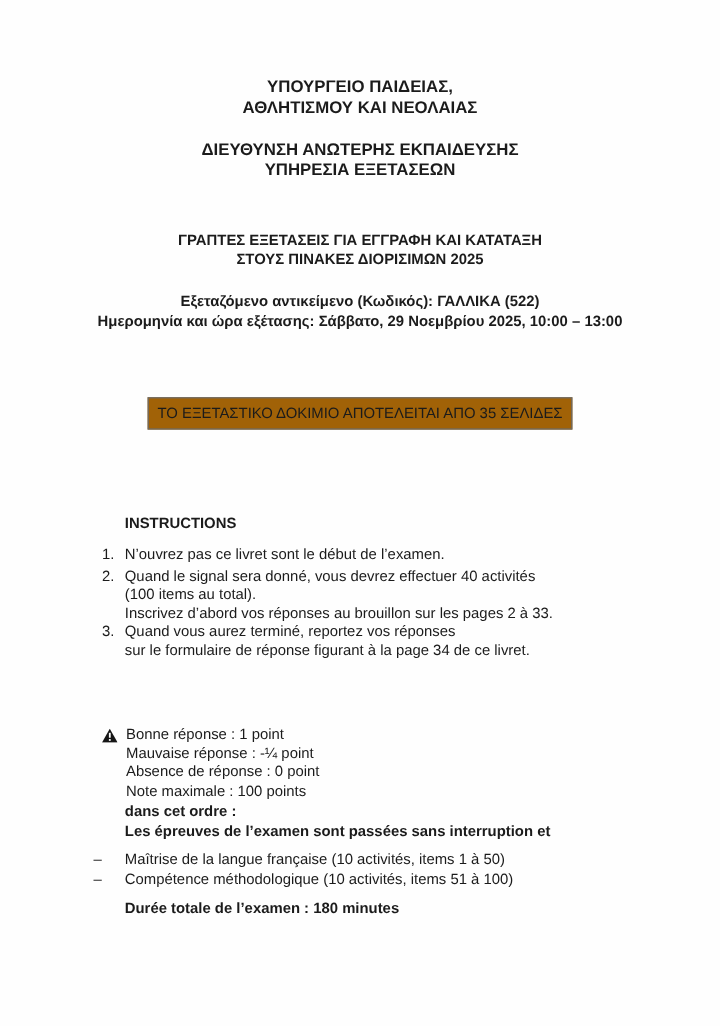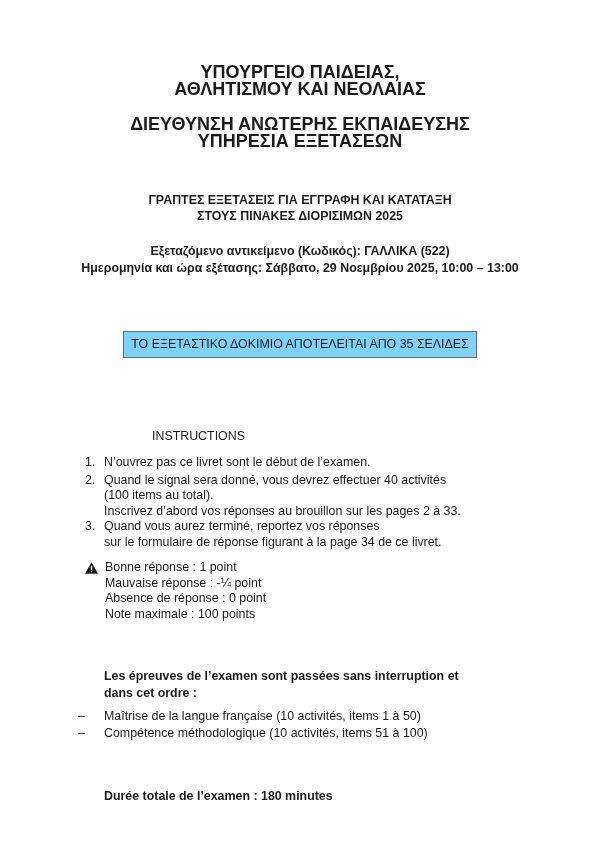--- a/index.html
+++ b/index.html
@@ -12,54 +12,54 @@
     width: 600px;
     height: 855px;
     background: #fefefe;
     color: #1b1b1b;
     font-family: "Liberation Sans", sans-serif;
     font-size: 12.4px;
     overflow: hidden;
   }
   .centered { position: absolute; left: 0; right: 0; text-align: center; }
 
-  .sec-header { top: 64px; font-weight: bold; font-size: 18px; line-height: 17px; }
+  .sec-header { top: 64px; font-weight: bold; font-size: 14px; line-height: 17px; }
   .directorate-block { margin-top: 18px; }
 
   .sec-title { top: 192px; font-weight: bold; line-height: 16px; }
 
   .sec-details { top: 243px; font-weight: bold; line-height: 16.5px; }
 
   .sec-box { top: 331px; }
   .notice-box {
     display: inline-block;
     border: 1px solid #6b6b6b;
     padding: 5px 7px 6px 7px;
-    background: #7dd3fc;
+    background: #a16207;
   }
 
-  .sec-ins-heading { position: absolute; top: 429px; left: 104px; font-weight: normal; margin-left: 48px; }
+  .sec-ins-heading { position: absolute; top: 429px; left: 104px; font-weight: bold; }
 
   .sec-instructions { position: absolute; top: 455px; left: 85px; width: 478px; line-height: 15.5px; }
   .ins-item { display: flex; }
   .ins-item-1 { margin-bottom: 2px; }
   .ins-num { width: 19px; flex: 0 0 19px; }
   .ins-text { flex: 1; }
   .underlined { text-underline-offset: 2px; }
 
-  .sec-scoring { position: absolute; top: 560px; left: 85px; display: flex; line-height: 15.7px; }
+  .sec-scoring { position: absolute; top: 605px; left: 85px; display: flex; line-height: 15.7px; }
   .scoring-icon-col { width: 20px; flex: 0 0 20px; padding-top: 2px; }
 
   .sec-intro { position: absolute; top: 668px; left: 104px; width: 460px; font-weight: bold; line-height: 17px; }
 
   .sec-parts { position: absolute; top: 708px; left: 78px; width: 490px; line-height: 16.5px; }
   .part-row { display: flex; }
   .part-dash { width: 26px; flex: 0 0 26px; }
 
-  .sec-duration { position: absolute; top: 789px; left: 104px; font-weight: bold; }
+  .sec-duration { position: absolute; top: 750px; left: 104px; font-weight: bold; }
 </style>
 </head>
 <body>
 
 <div class="page">
 
   <div class="centered sec-header">
     <div>ΥΠΟΥΡΓΕΙΟ ΠΑΙΔΕΙΑΣ,</div>
     <div>ΑΘΛΗΤΙΣΜΟΥ ΚΑΙ ΝΕΟΛΑΙΑΣ</div>
     <div class="directorate-block">
@@ -122,22 +122,22 @@
     </div>
     <div>
       <div>Bonne réponse : 1 point</div>
       <div>Mauvaise réponse : -¼ point</div>
       <div>Absence de réponse : 0 point</div>
       <div>Note maximale : 100 points</div>
     </div>
   </div>
 
   <div class="sec-intro">
+    <div>dans cet ordre :</div>
     <div>Les épreuves de l’examen sont passées sans interruption et</div>
-    <div>dans cet ordre :</div>
   </div>
 
   <div class="sec-parts">
     <div class="part-row">
       <div class="part-dash">–</div>
       <div>Maîtrise de la langue française (10 activités, items 1 à 50)</div>
     </div>
     <div class="part-row">
       <div class="part-dash">–</div>
       <div>Compétence méthodologique (10 activités, items 51 à 100)</div>

